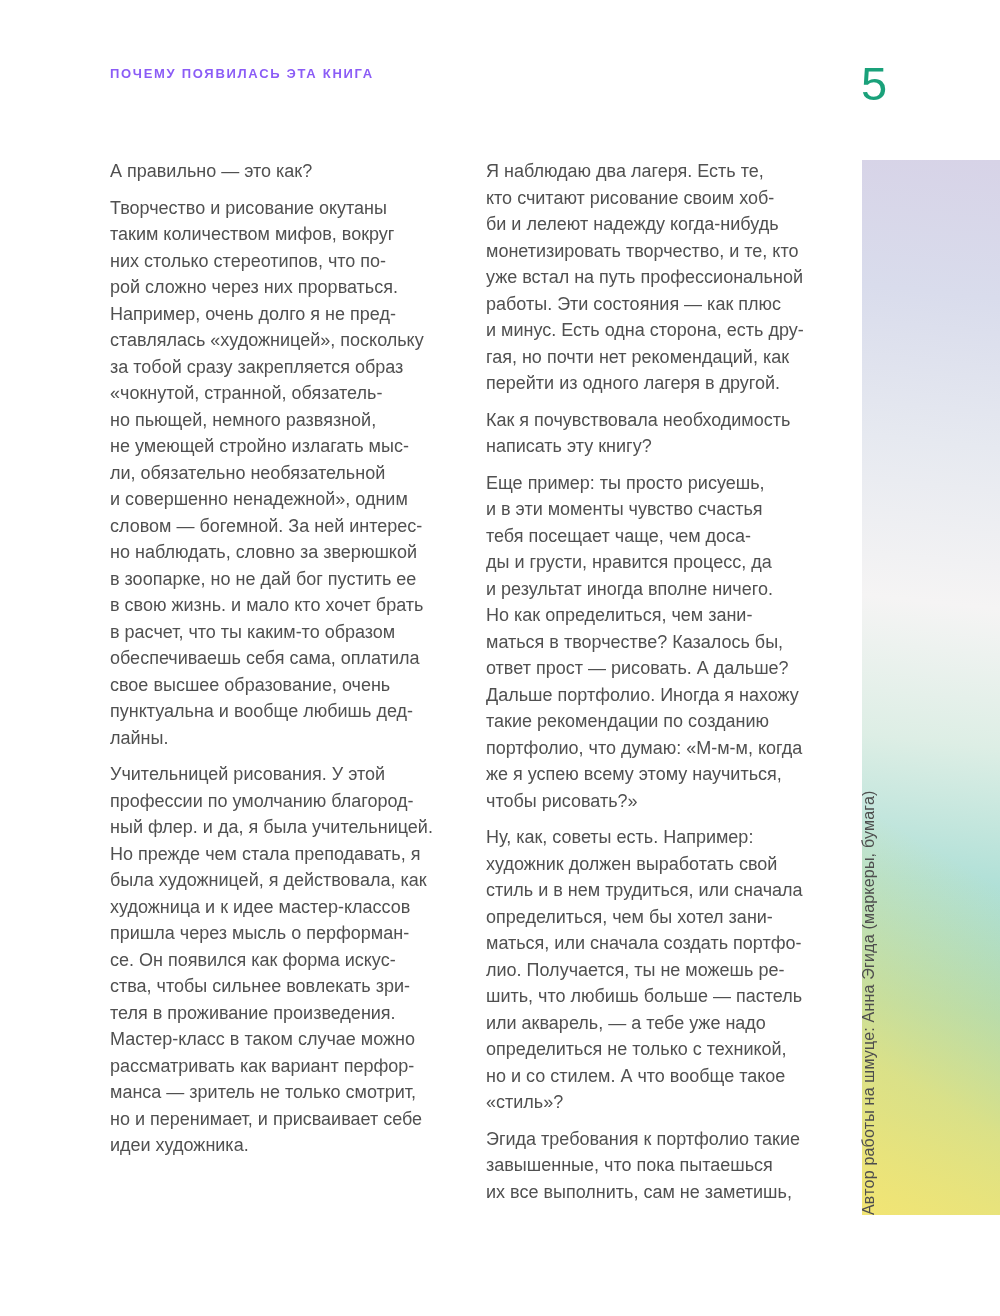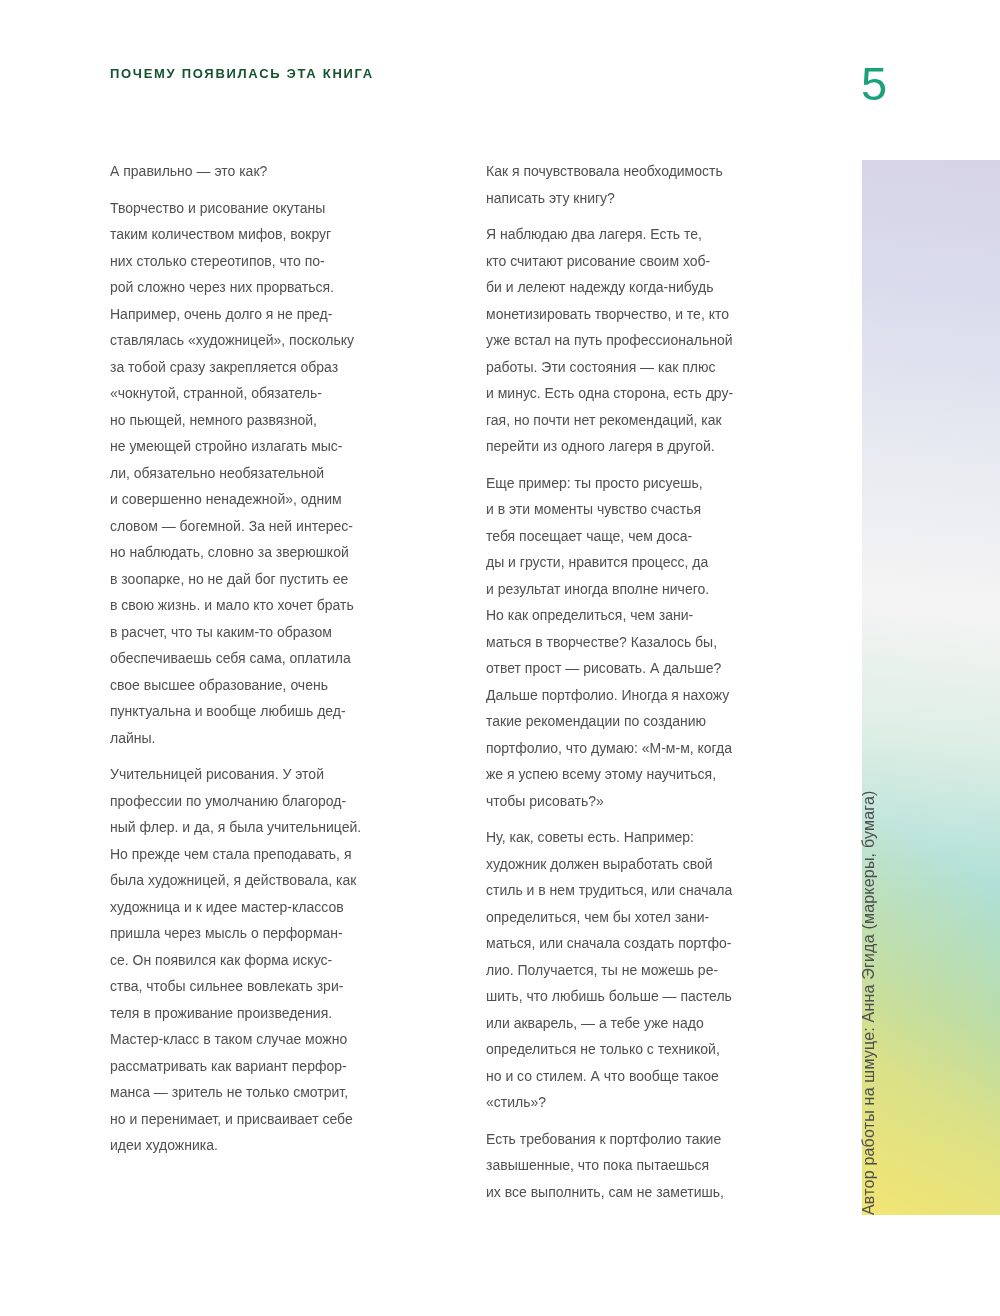--- a/index.html
+++ b/index.html
@@ -11,21 +11,21 @@
     font-family: "Liberation Sans", sans-serif;
     overflow: hidden;
   }
   .running-head {
     position: absolute;
     left: 110px;
     top: 66px;
     font-size: 13px;
     font-weight: 700;
     letter-spacing: 1.7px;
-    color: #14532d;
+    color: #8b5cf6;
   }
   .page-number {
     position: absolute;
     left: 861px;
     top: 56px;
     font-size: 47px;
     font-weight: 400;
     color: #1aa17a;
   }
   .gradient-strip {
@@ -56,21 +56,21 @@
     white-space: nowrap;
     font-size: 16px;
     line-height: 20px;
     letter-spacing: 0.2px;
     color: #4e4e4e;
   }
   .col {
     position: absolute;
     top: 158px;
     width: 372px;
-    font-size: 14px;
+    font-size: 18px;
     line-height: 26.5px;
     color: #505050;
   }
   .col-left { left: 110px; }
   .col-right { left: 486px; }
   .col p {
     margin: 0 0 10px 0;
     white-space: pre-line;
   }
 </style>
@@ -121,31 +121,31 @@
 ства, чтобы сильнее вовлекать зри-
 теля в проживание произведения.
 Мастер-класс в таком случае можно
 рассматривать как вариант перфор-
 манса — зритель не только смотрит,
 но и перенимает, и присваивает себе
 идеи художника.</p>
   </div>
 
   <div class="col col-right">
-    <p>Как я почувствовала необходимость
-написать эту книгу?</p>
     <p>Я наблюдаю два лагеря. Есть те,
 кто считают рисование своим хоб-
 би и лелеют надежду когда-нибудь
 монетизировать творчество, и те, кто
 уже встал на путь профессиональной
 работы. Эти состояния — как плюс
 и минус. Есть одна сторона, есть дру-
 гая, но почти нет рекомендаций, как
 перейти из одного лагеря в другой.</p>
+    <p>Как я почувствовала необходимость
+написать эту книгу?</p>
     <p>Еще пример: ты просто рисуешь,
 и в эти моменты чувство счастья
 тебя посещает чаще, чем доса-
 ды и грусти, нравится процесс, да
 и результат иногда вполне ничего.
 Но как определиться, чем зани-
 маться в творчестве? Казалось бы,
 ответ прост — рисовать. А дальше?
 Дальше портфолио. Иногда я нахожу
 такие рекомендации по созданию
@@ -156,18 +156,18 @@
 художник должен выработать свой
 стиль и в нем трудиться, или сначала
 определиться, чем бы хотел зани-
 маться, или сначала создать портфо-
 лио. Получается, ты не можешь ре-
 шить, что любишь больше — пастель
 или акварель, — а тебе уже надо
 определиться не только с техникой,
 но и со стилем. А что вообще такое
 «стиль»?</p>
-    <p>Есть требования к портфолио такие
+    <p>Эгида требования к портфолио такие
 завышенные, что пока пытаешься
 их все выполнить, сам не заметишь,</p>
   </div>
 
 </div>
 
 </body></html>

